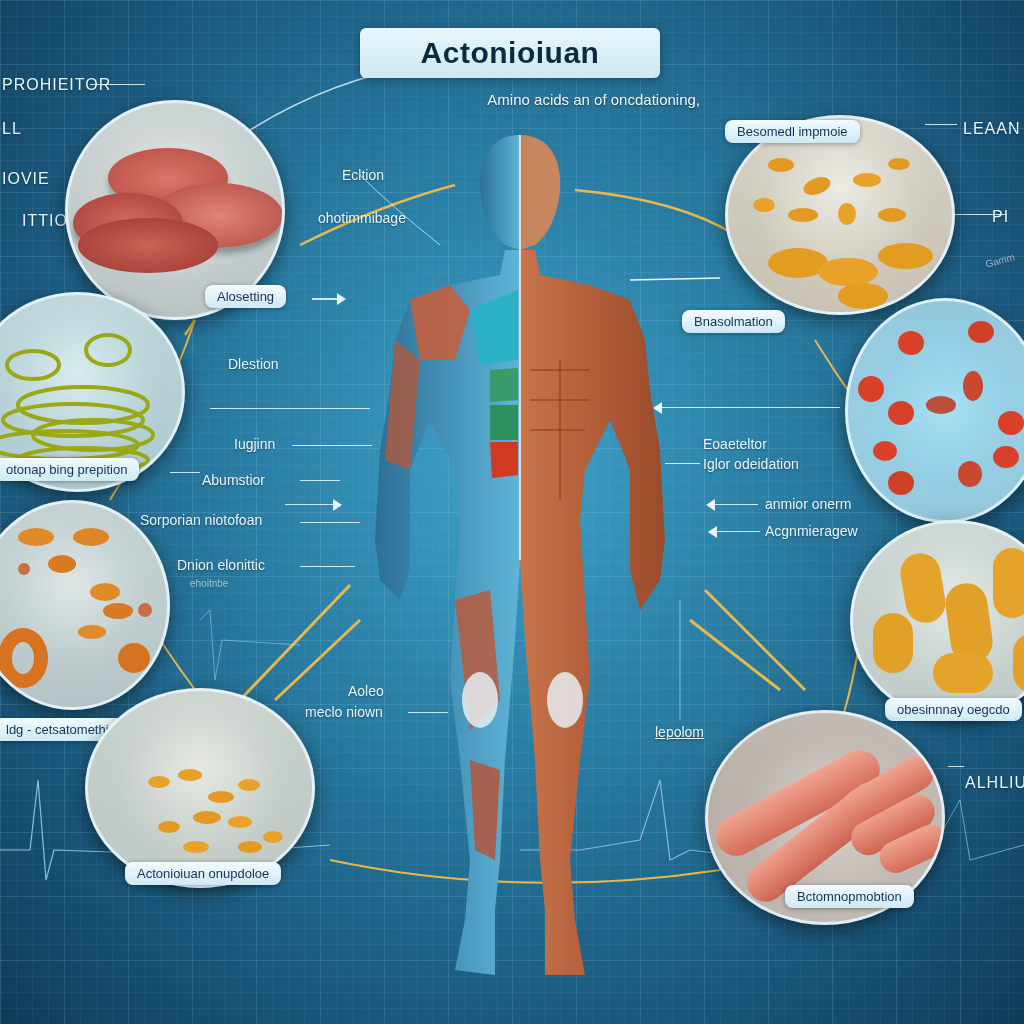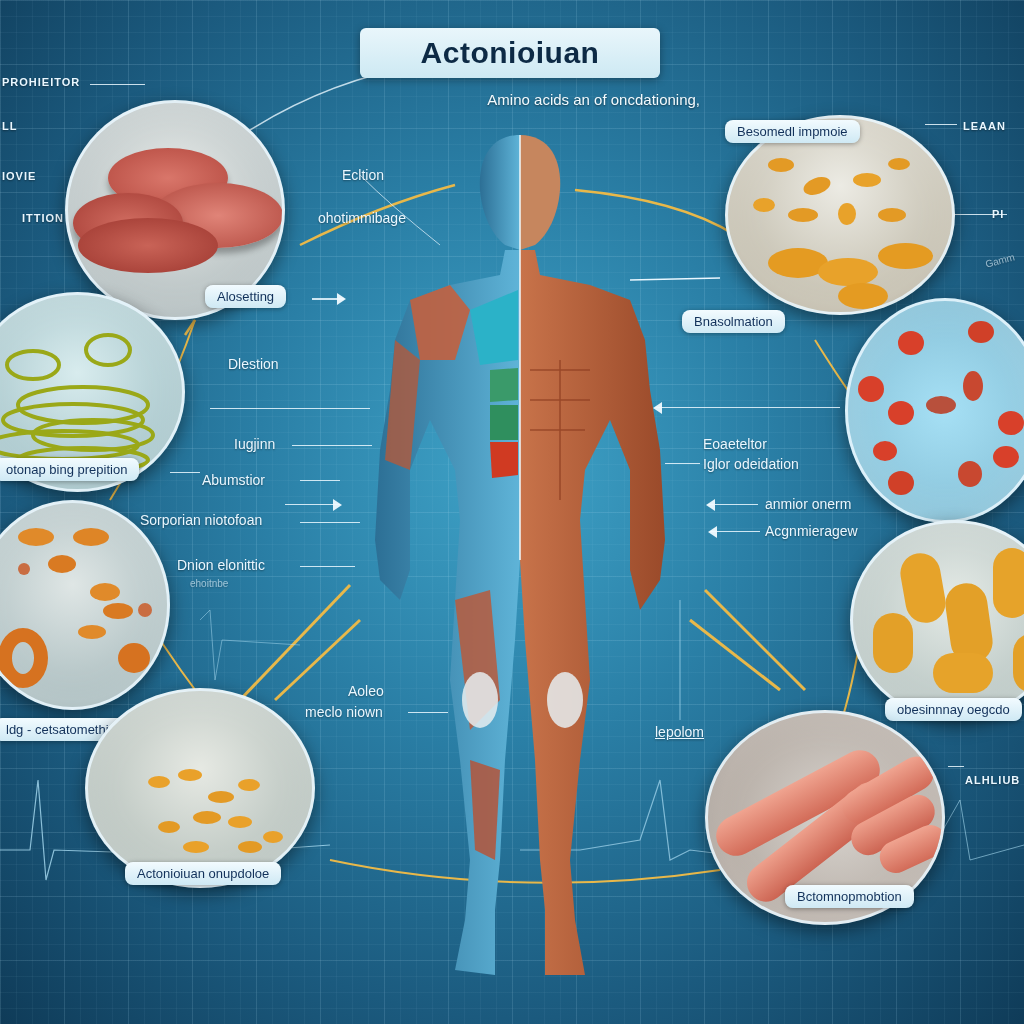--- a/index.html
+++ b/index.html
@@ -24,21 +24,21 @@
     border-radius: 6px; box-shadow: 0 2px 8px rgba(0,0,0,0.35);
     display: flex; align-items: center; justify-content: center;
     font-size: 30px; font-weight: bold; color: #0d2a45; letter-spacing: 0.5px;
   }
   .subtitle {
     position: absolute; left: 360px; top: 90px; width: 340px;
     color: #f3fbff; font-size: 15px; text-align: right; line-height: 19px;
     text-shadow: 0 1px 2px rgba(0,0,0,0.5);
   }
   .lbl { position: absolute; color: #eaf7ff; font-size: 14px; white-space: nowrap; text-shadow: 0 1px 2px rgba(0,0,0,0.4); }
-  .lbl.sm { font-size: 11px; letter-spacing: 1px; font-weight: bold; }
+  .lbl.sm { font-size: 16px; letter-spacing: 1px; font-weight: normal; }
   .lbl.faint { opacity: 0.6; font-size: 10px; }
   .pill {
     position: absolute; padding: 4px 12px; border-radius: 8px;
     background: linear-gradient(#f2fbff, #cfe9f4);
     color: #12315a; font-size: 13px; white-space: nowrap;
     box-shadow: 0 1px 5px rgba(0,0,0,0.35);
   }
   .circle {
     position: absolute; border-radius: 50%;
     border: 3px solid rgba(235,248,255,0.85);

